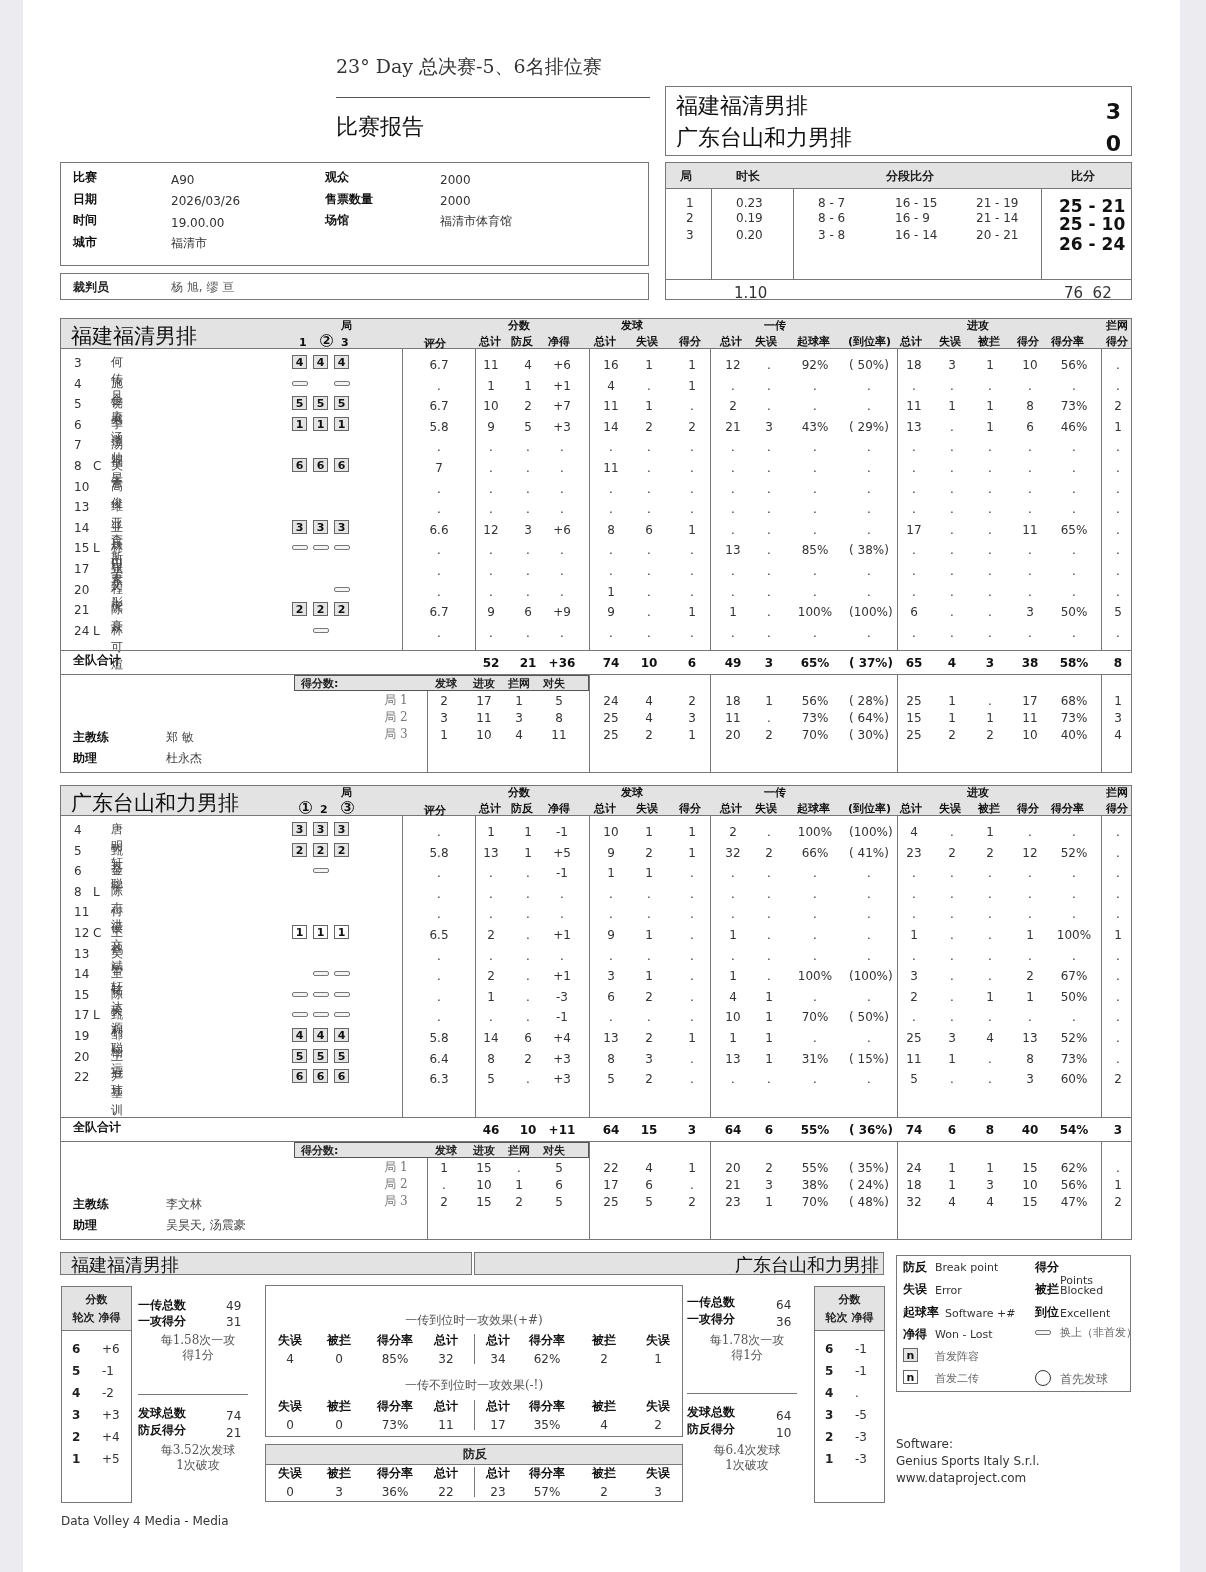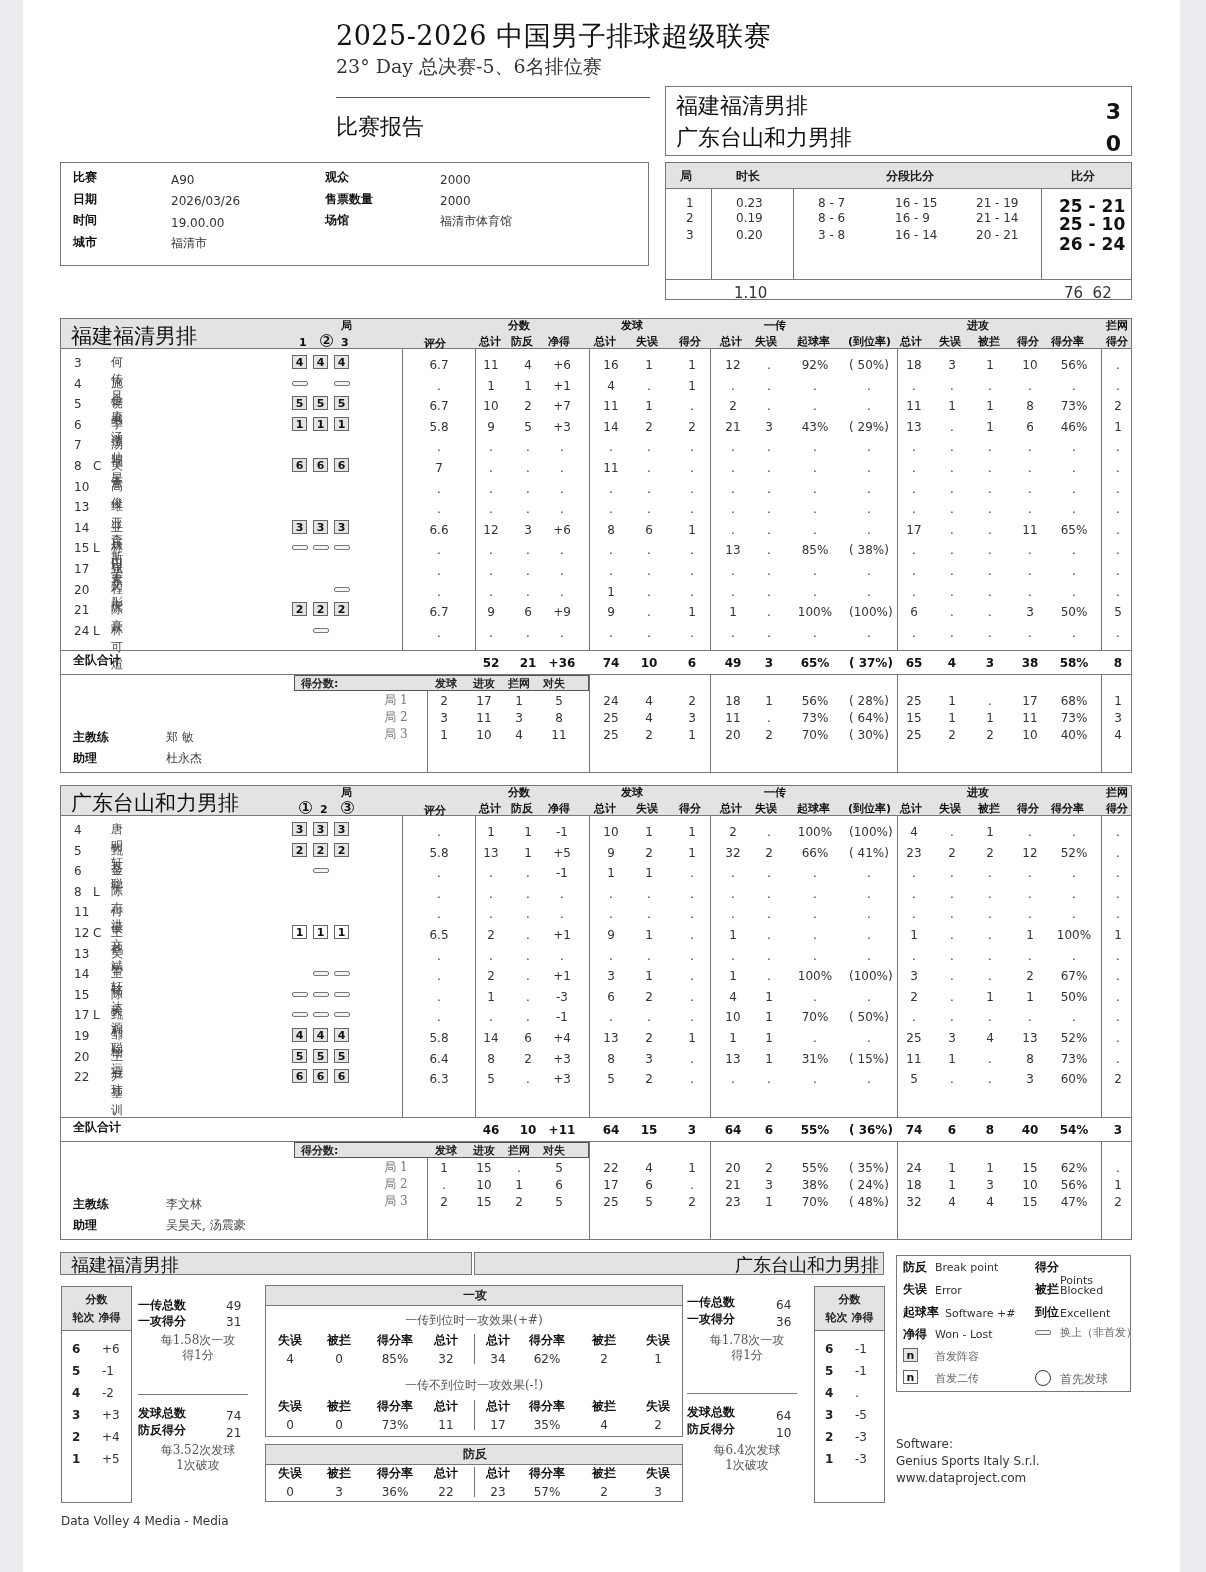--- a/index.html
+++ b/index.html
@@ -55,21 +55,20 @@
 .mini.b{font-weight:bold;color:#111}
 .legend{position:absolute;border:1px solid #777;font-size:11px}
 .legend .lk{position:absolute;font-weight:bold;font-size:12px;color:#111;white-space:nowrap}
 .legend .lv{position:absolute;color:#333;white-space:nowrap}
 </style>
 </head>
 <body>
 
 <div class="page">
 
-  <div class="abs title serif">2025-2026 中国男子排球超级联赛</div>
   <div class="abs subtitle serif">23°    Day 总决赛-5、6名排位赛</div>
   <div class="abs hr-title"></div>
   <div class="abs report serif">比赛报告</div>
 
   <div class="abs scorebox">
     <div class="row serif" style="top:4px">
       <span>福建福清男排</span>
       <span class="sc" style="margin-top:8px;font-family:'DejaVu Sans',sans-serif">3</span>
     </div>
     <div class="row serif" style="top:36px">
@@ -86,20 +85,24 @@
     <span class="lbl" style="left:12px;top:49px">时间</span>
     <span class="val" style="left:110px;top:53px">19.00.00</span>
     <span class="lbl" style="left:12px;top:71px">城市</span>
     <span class="val" style="left:110px;top:72px">福清市</span>
     <span class="lbl" style="left:264px;top:6px">观众</span>
     <span class="val" style="left:379px;top:10px">2000</span>
     <span class="lbl" style="left:264px;top:28px">售票数量</span>
     <span class="val" style="left:379px;top:31px">2000</span>
     <span class="lbl" style="left:264px;top:49px">场馆</span>
     <span class="val" style="left:379px;top:50px">福清市体育馆</span>
+  </div>
+  <div class="abs ref">
+    <span class="lbl" style="position:absolute;left:12px;top:5px;font-weight:bold">裁判员</span>
+    <span style="position:absolute;left:110px;top:5px;color:#555">杨 旭, 缪 亘</span>
   </div>
 
   <div class="abs sets">
     <div class="hd">
       <span style="left:14px">局</span>
       <span style="left:70px">时长</span>
       <span style="left:220px">分段比分</span>
       <span style="left:405px">比分</span>
     </div>
     <div class="vline" style="left:45px"></div>
@@ -1105,23 +1108,20 @@
   <span class="k" style="left:664px;top:1404px">发球总数</span>
   <span class="kv" style="left:753px;top:1409px">64</span>
   <span class="k" style="left:664px;top:1421px">防反得分</span>
   <span class="kv" style="left:753px;top:1426px">10</span>
   <div class="note serif" style="left:664px;top:1443px;width:120px">
       <div>每6.4次发球</div>
       <div>1次破攻</div>
     </div>
 
   <div class="box" id="so-box" style="left:242px;top:1285px;width:418px;height:152px">
-    <div class="bh">
-        <span style="position:absolute;left:197px;top:1px">一攻</span>
-      </div>
     <div class="note serif" style="left:0;right:0;top:27px;color:#555">一传到位时一攻效果(+#)</div>
     <div class="note serif" style="left:0;right:0;top:92px;color:#555">一传不到位时一攻效果(-!)</div>
   <span class="mini b" style="left:24px;top:46px">失误</span>
       <span class="mini b" style="left:73px;top:46px">被拦</span>
       <span class="mini b" style="left:129px;top:46px">得分率</span>
       <span class="mini b" style="left:180px;top:46px">总计</span>
       <span class="mini b" style="left:232px;top:46px">总计</span>
       <span class="mini b" style="left:281px;top:46px">得分率</span>
       <span class="mini b" style="left:338px;top:46px">被拦</span>
       <span class="mini b" style="left:392px;top:46px">失误</span>

